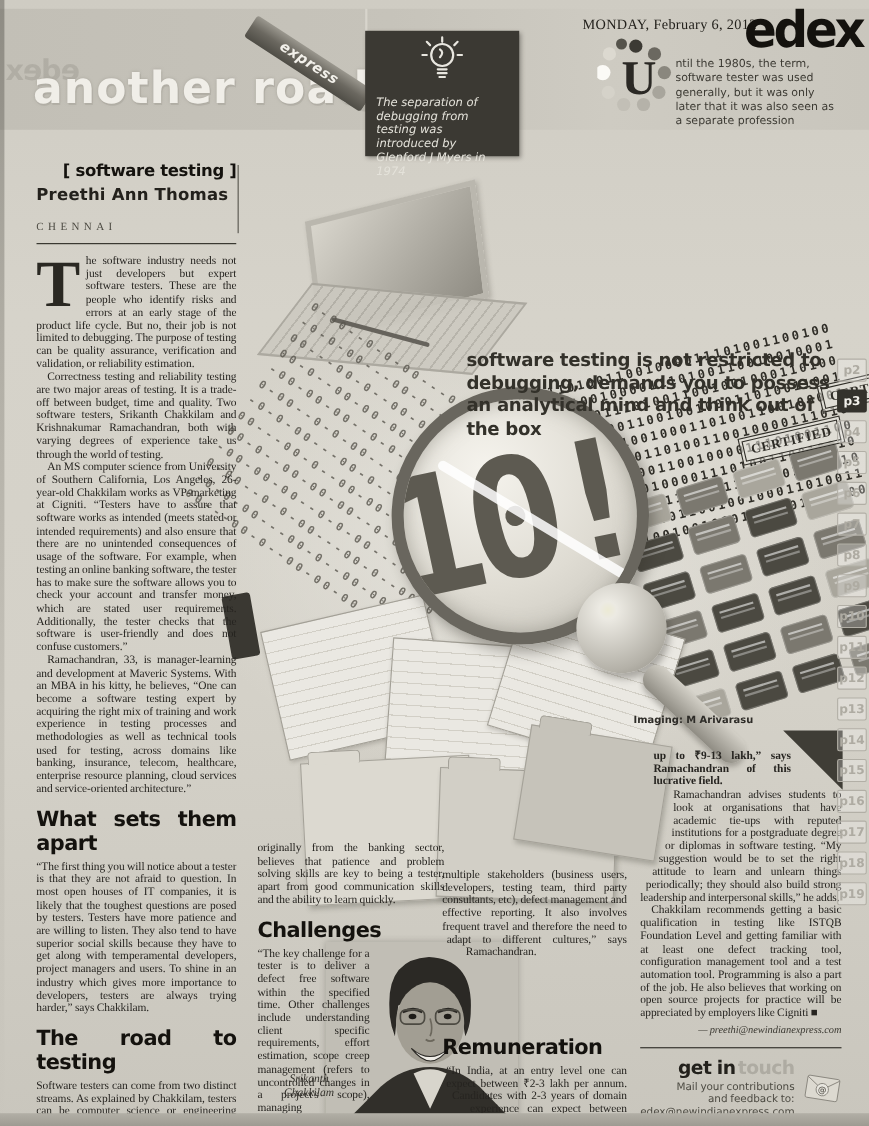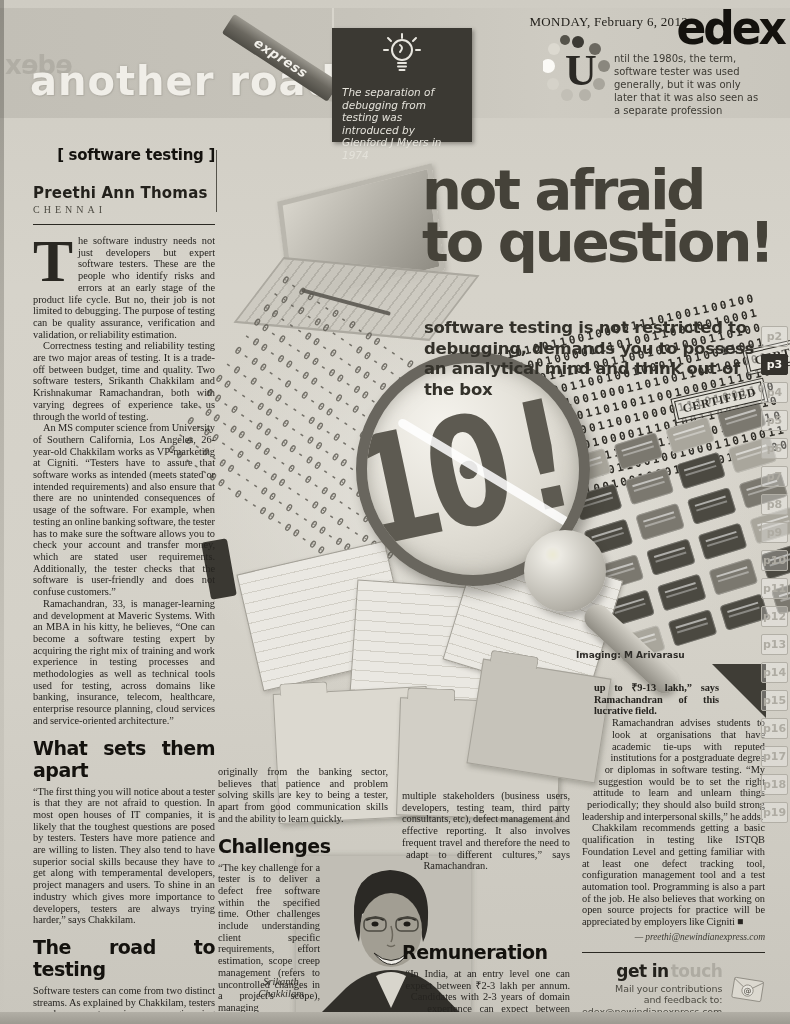--- a/index.html
+++ b/index.html
@@ -30,22 +30,22 @@
   .paper-name{font:bold 16px "Liberation Serif",serif;color:#191713;}
   .date-line{font:13px "Liberation Serif",serif;color:#23211c;letter-spacing:.3px;}
   .edex-logo{position:absolute;right:6px;top:2px;font:bold 44px "DejaVu Sans",sans-serif;
     letter-spacing:-3px;color:#14120e;z-index:2;transform:scaleY(1.04);}
   .lede-dots{position:absolute;left:543px;top:34px;z-index:2;}
   .lede-text{position:absolute;left:614px;top:52px;width:152px;z-index:2;
     font:10px "DejaVu Sans",sans-serif;line-height:13px;color:#3c3a33;}
   
   .left-col{position:absolute;left:33px;top:146px;width:182px;max-height:872px;overflow:hidden;z-index:3;}
   .kicker{font:bold 15px "DejaVu Sans",sans-serif;color:#14120e;letter-spacing:-.3px;text-align:right;}
-  .byline{margin-top:20px;font:bold 15px "DejaVu Sans",sans-serif;color:#23211c;letter-spacing:.2px;}
-  .location{margin-top:2px;font:10px "Liberation Serif",serif;letter-spacing:4px;color:#4c4a42;}
+  .byline{margin-top:4px;font:bold 15px "DejaVu Sans",sans-serif;color:#23211c;letter-spacing:.2px;}
+  .location{margin-top:15px;font:10px "Liberation Serif",serif;letter-spacing:4px;color:#4c4a42;}
   .byline-rule{border:none;border-bottom:1.5px solid #2a2822;margin:9px 0 10px;}
   .col-rule{position:absolute;left:216px;top:150px;width:1px;height:62px;background:#55534b;z-index:3;}
   .bodytext{font-size:10.4px;line-height:11.7px;text-align:justify;color:#262420;
     letter-spacing:-.05px;word-spacing:-.4px;}
   .bodytext p{margin:0;}
   .dropcap{float:left;font:bold 60px/48px "Liberation Serif",serif;color:#2a2822;padding:2px 5px 0 0;}
   .sec-head{font:bold 19px "DejaVu Sans",sans-serif;color:#14120e;letter-spacing:-.5px;margin:10px 0 5px;}
   .indent{text-indent:10px;}
   
   .headline{position:absolute;left:422px;top:164px;width:350px;z-index:3;
@@ -106,21 +106,21 @@
     background:rgba(255,255,255,.85);transform:rotate(31deg);}
   .knob{position:absolute;left:168px;top:178px;width:82px;height:82px;border-radius:50%;
     background:radial-gradient(circle at 35% 30%,#ecead4 0%,#eceae3 10%,#b4b1a8 70%,#8d8a81 100%);
     box-shadow:3px 5px 7px rgba(55,53,46,.35);}
   .handle{position:absolute;left:232px;top:244px;width:118px;height:26px;border-radius:13px;
     background:linear-gradient(180deg,#d2cfc6,#8f8c83);transform:rotate(43deg);transform-origin:0 50%;
     box-shadow:2px 3px 5px rgba(55,53,46,.3);}
   .imaging-credit{position:absolute;left:552px;top:650px;z-index:3;
     font:bold 9px "DejaVu Sans",sans-serif;color:#2e2c28;padding-left:24px;}
   
-  .colA{position:absolute;left:218px;top:766px;width:170px;z-index:3;}
+  .colA{position:absolute;left:234px;top:766px;width:170px;z-index:3;}
   .colA .narrow{width:102px;}
   .colB{position:absolute;left:402px;top:790px;width:168px;z-index:3;}
   .colB .stakeholders::before{content:'';float:left;width:38px;height:150px;
     shape-outside:polygon(0 45%,100% 62%,100% 100%,0 100%);}
   .colB .remun-body::before{content:'';float:left;width:72px;height:112px;
     shape-outside:polygon(0 0,5% 0,5% 28%,40% 44%,68% 62%,100% 82%,100% 100%,0 100%);}
   .colC{position:absolute;left:582px;top:682px;width:183px;z-index:3;}
   .c3a{padding:0 46px 0 12px;font-weight:bold;}
   .c3b::before{content:'';float:left;width:30px;height:115px;
     shape-outside:polygon(0 0,100% 0,100% 28%,0 80%);}
@@ -204,21 +204,20 @@
       <p class="indent">Correctness testing and reliability testing are two major areas of testing. It is a trade-off between budget, time and quality. Two software testers, Srikanth Chakkilam and Krishnakumar Ramachandran, both with varying degrees of experience take us through the world of testing.</p>
       <p class="indent">An MS computer science from University of Southern California, Los Angeles, 26-year-old Chakkilam works as VP-marketing at Cigniti. “Testers have to assure that software works as intended (meets stated or intended requirements) and also ensure that there are no unintended consequences of usage of the software. For example, when testing an online banking software, the tester has to make sure the software allows you to check your account and transfer money, which are stated user requirements. Additionally, the tester checks that the software is user-friendly and does not confuse customers.”</p>
       <p class="indent">Ramachandran, 33, is manager-learning and development at Maveric Systems. With an MBA in his kitty, he believes, “One can become a software testing expert by acquiring the right mix of training and work experience in testing processes and methodologies as well as technical tools used for testing, across domains like banking, insurance, telecom, healthcare, enterprise resource planning, cloud services and service-oriented architecture.”</p>
       <div class="sec-head">What sets them apart</div>
       <p>“The first thing you will notice about a tester is that they are not afraid to question. In most open houses of IT companies, it is likely that the toughest questions are posed by testers. Testers have more patience and are willing to listen. They also tend to have superior social skills because they have to get along with temperamental developers, project managers and users. To shine in an industry which gives more importance to developers, testers are always trying harder,” says Chakkilam.</p>
       <div class="sec-head">The road to testing</div>
       <p>Software testers can come from two distinct streams. As explained by Chakkilam, testers can be computer science or engineering graduates with knowledge in software testing tools and techniques. Or testers can also be professionals in other areas like healthcare and insurance, who have made the transition from a domain and bring greater understanding to the requirements of the clients. Ramachandran, who is</p>
     </div>
   </div>
 
-  <div class="headline">not afraid to question!</div>
   <div class="standfirst">software testing is not restricted to debugging, demands you to possess an analytical mind and think out of the box</div>
 
   <div class="glow"></div>
   <div class="laptop-screen"></div>
   <div class="laptop-base"></div>
   <div class="pen"></div>
   <div class="binary-stream">0-00--0-0-00---00-0--00-0
 -0-0-00---00-0--00-00-00-
 00---00-0--00-00-00--0-0-
 00-0--00-00-00--0-0-00---

